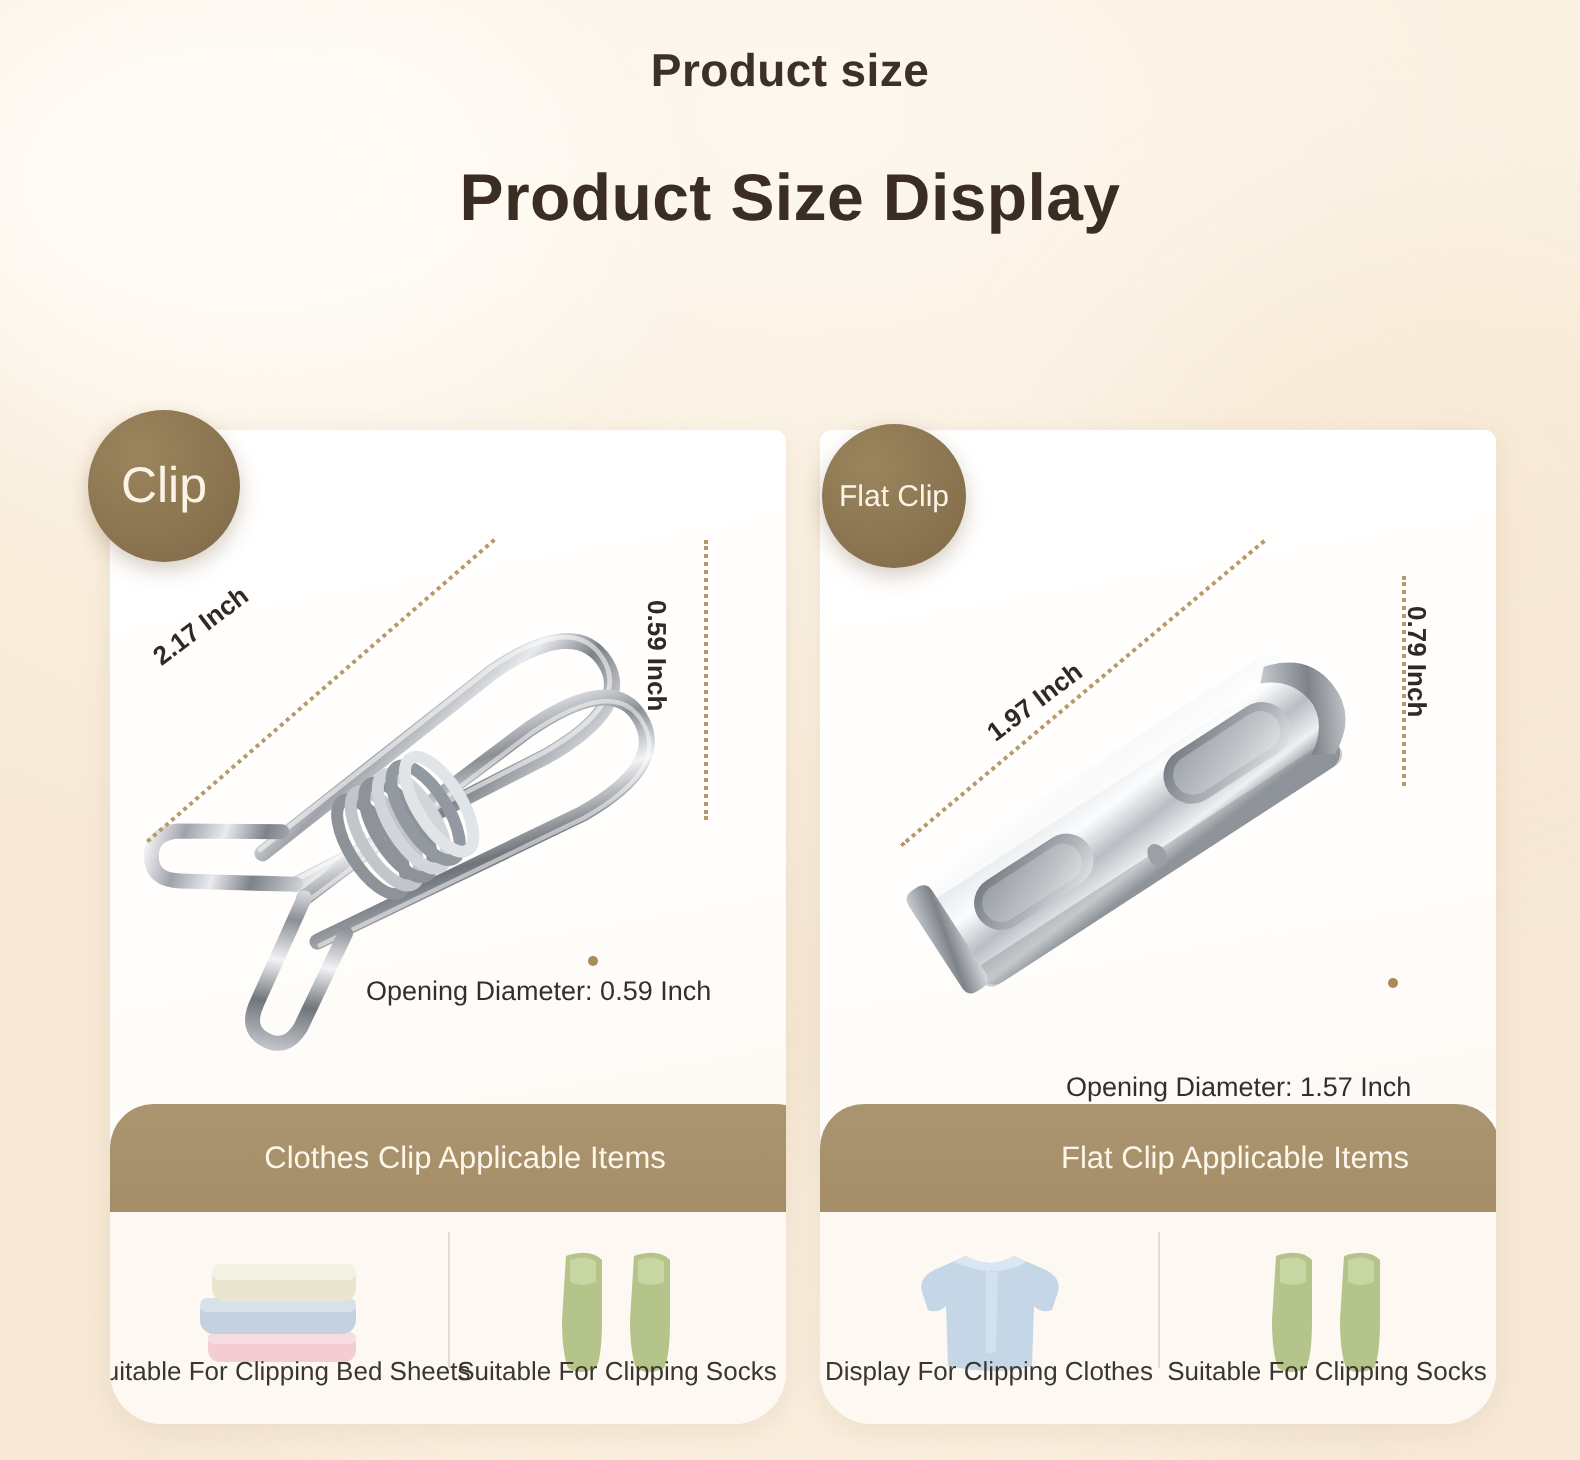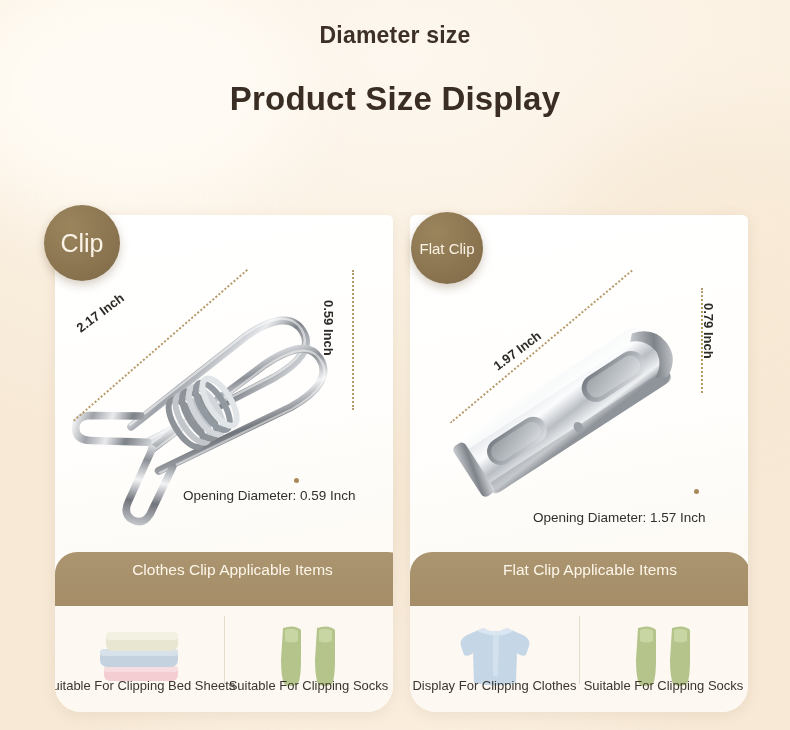--- a/index.html
+++ b/index.html
@@ -103,43 +103,43 @@
   .dim-diag-r { left: 495px; top: 360px; transform: rotate(-37deg); transform-origin: 0 50%; }
   .dim-vert-r { left: 716px; top: 303px; transform: rotate(90deg); transform-origin: 0 0; }
 
   .opening-note {
     position: absolute;
     font-size: 13.5px;
     color: #32302d;
     white-space: nowrap;
   }
   .note-l { left: 183px; top: 488px; text-align: right; }
-  .note-r { left: 533px; top: 510px; }
+  .note-r { left: 533px; top: 536px; }
 
   
   .banner {
     position: absolute;
     top: 337px;
     height: 70px;
     background: linear-gradient(180deg, #ab9570 0%, #a28b65 100%);
     border-radius: 22px 22px 0 0;
     color: #fdf6e9;
     font-size: 15.5px;
     line-height: 24px;
-    padding: 6px 18px 0 18px;
+    padding: 16px 18px 0 18px;
     box-sizing: border-box;
     overflow: hidden;
   }
   .banner-l {
     left: 0; width: 355px;
     text-align: center;
   }
   .banner-r {
     left: 0; width: 340px;
-    text-align: left;
+    text-align: center;
     padding-left: 93px;
   }
 
   
   .items-row {
     position: absolute;
     left: 0; right: 0;
     top: 391px; bottom: 0;
     background: #fdf8f1;
     display: flex;
@@ -196,21 +196,21 @@
 </style>
 </head>
 <body>
 
 <div class="page">
 
   <div class="bg-blob blob-a"></div>
   <div class="bg-blob blob-b"></div>
   <div class="bg-blob blob-c"></div>
 
-  <div class="kicker">Diameter size</div>
+  <div class="kicker">Product size</div>
   <div class="title">Product Size Display</div>
 
   <div class="card card-left">
     <div class="card-inner">
 
       <div class="photo-stage">
         <svg width="338" height="340" viewBox="0 0 338 340">
           <defs>
             <linearGradient id="steelA" x1="0" y1="0" x2="1" y2="1">
               <stop offset="0%" stop-color="#fbfbfc"></stop>

